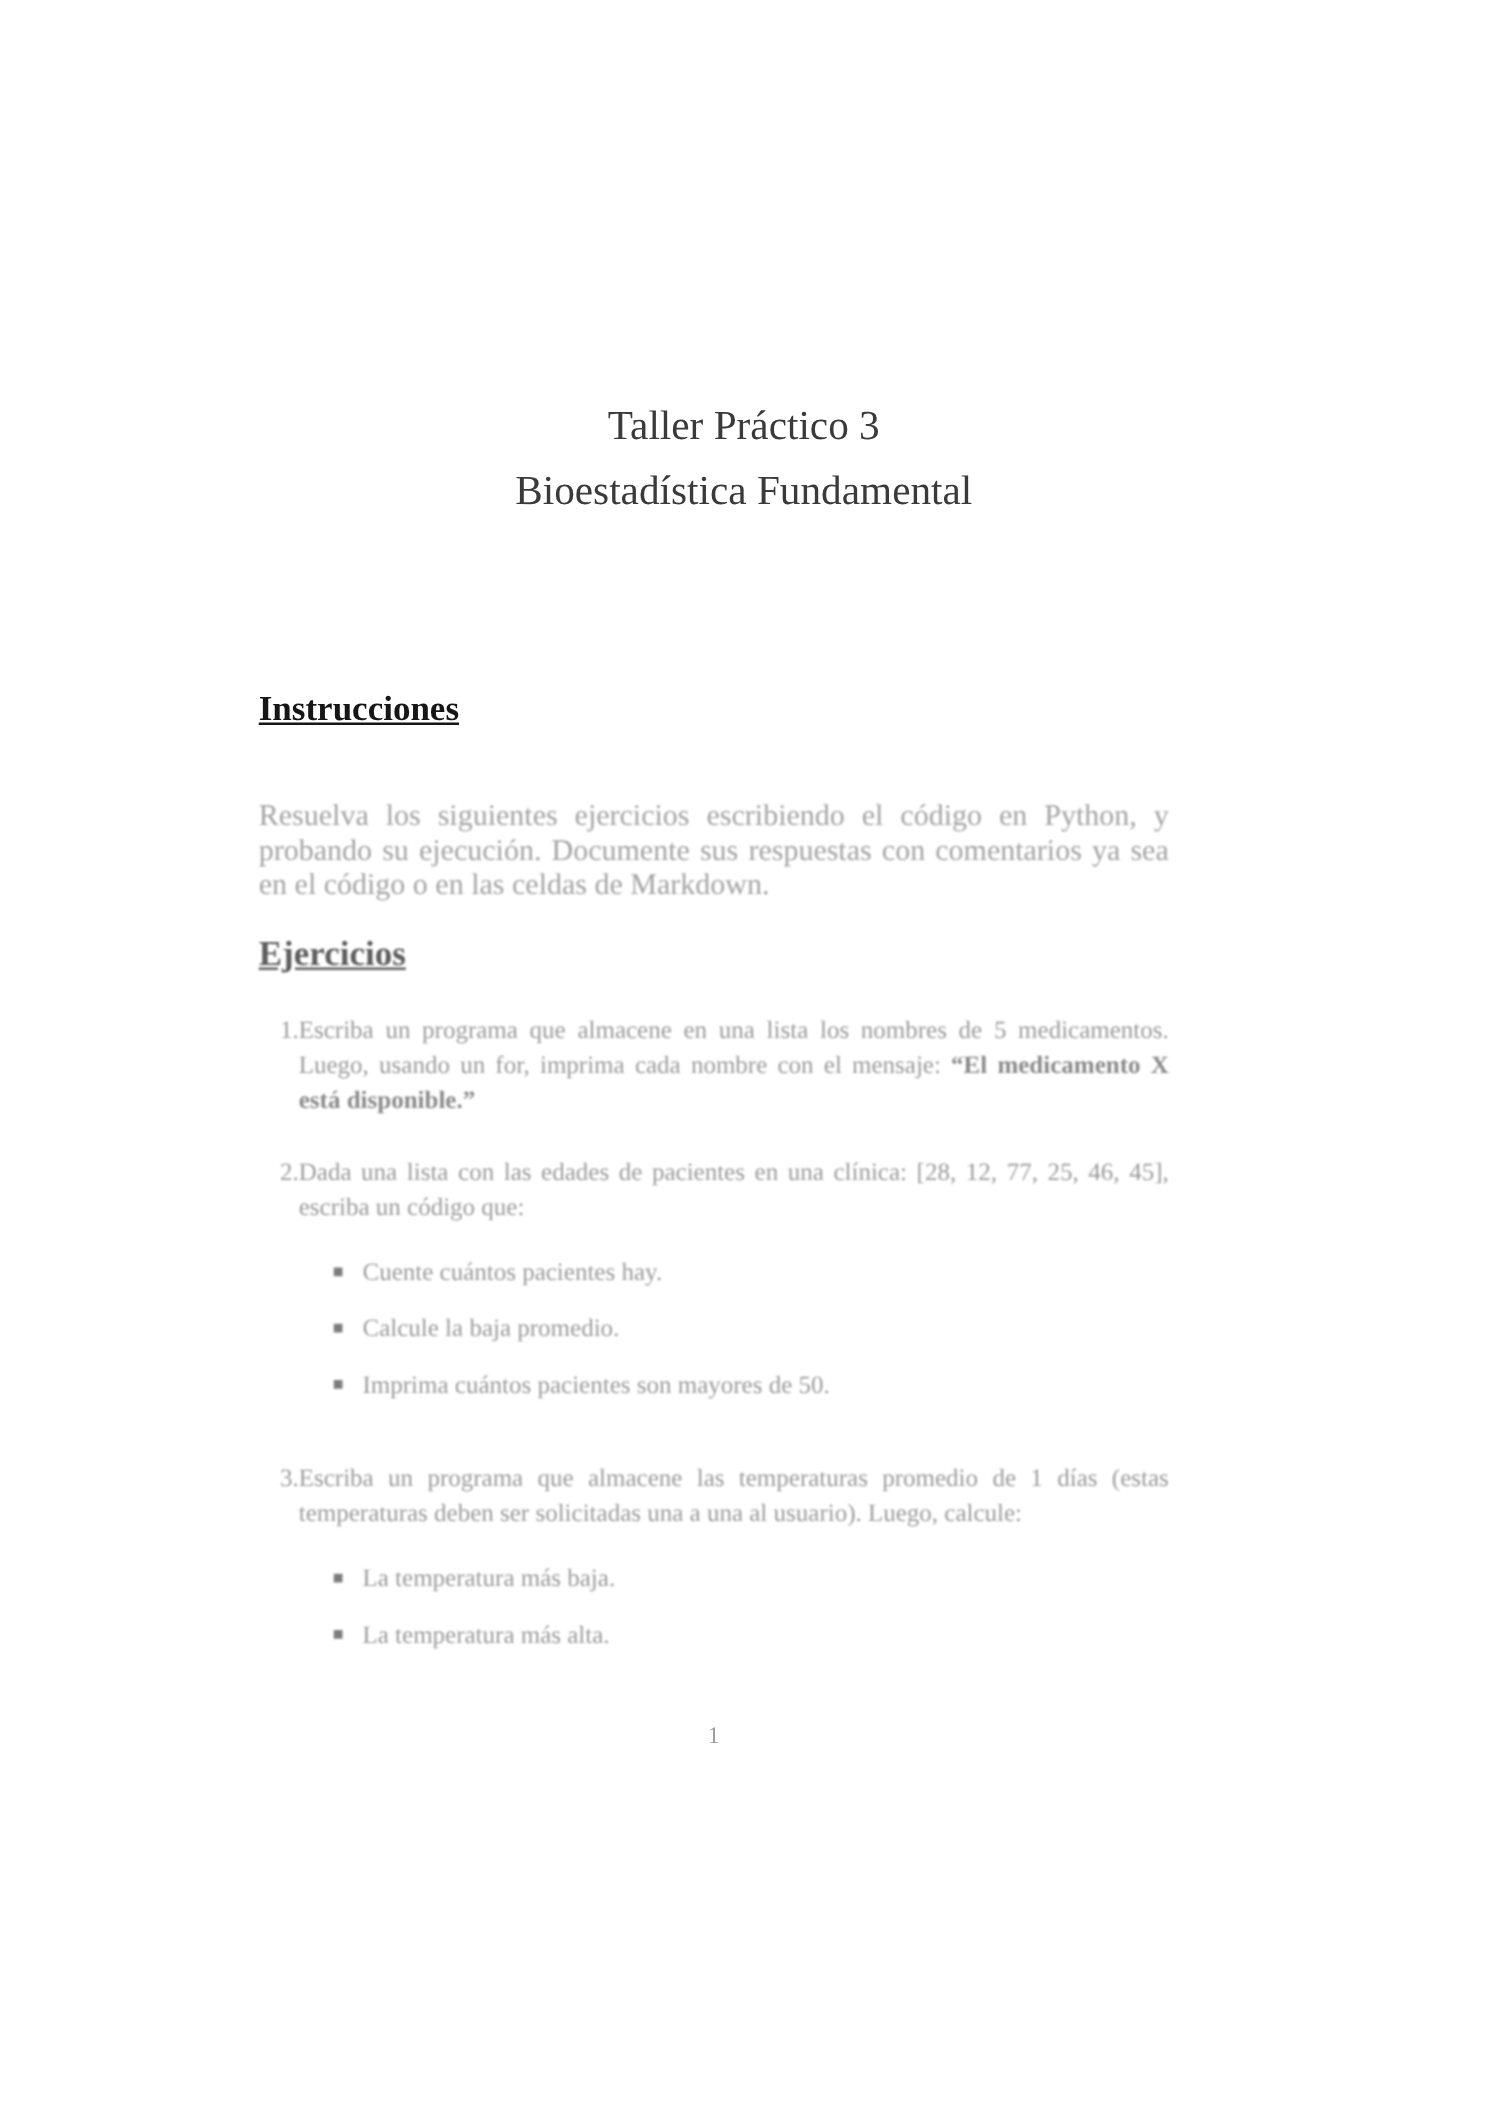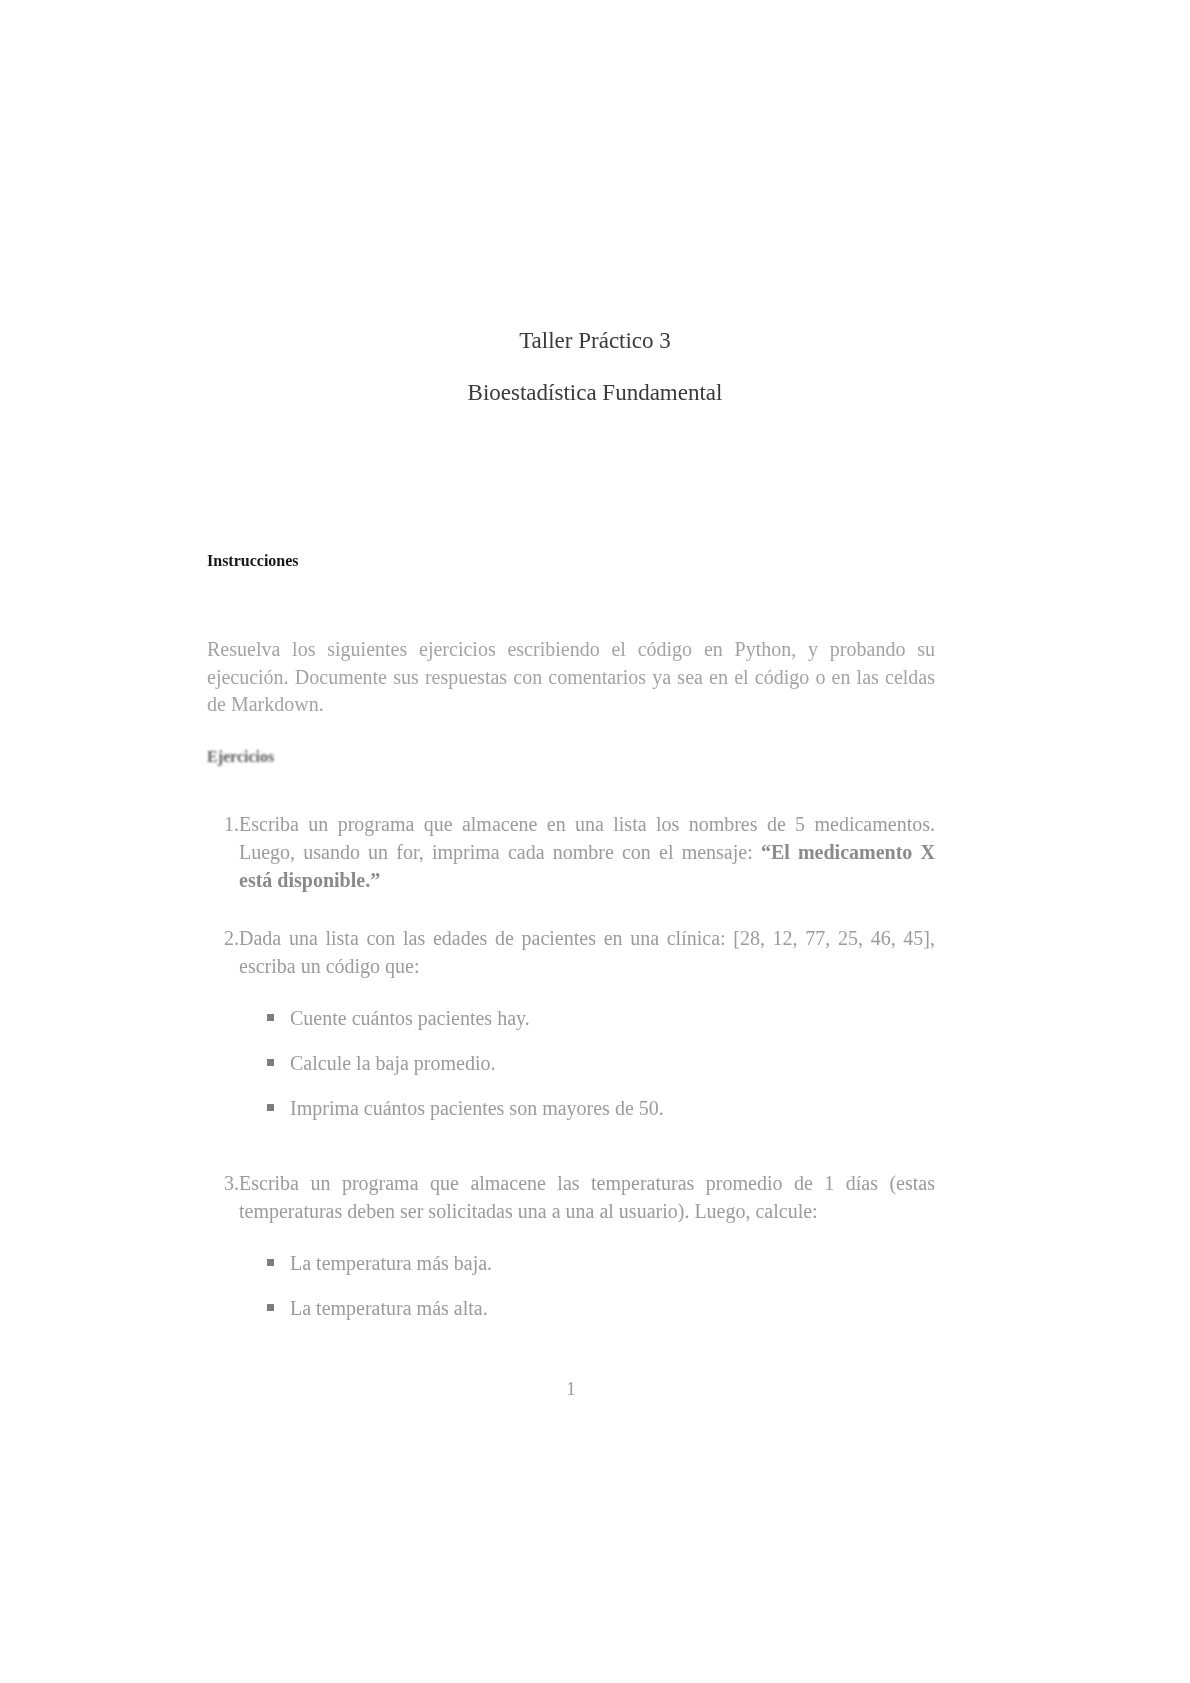--- a/index.html
+++ b/index.html
@@ -14,45 +14,46 @@
     background: #ffffff;
     font-family: "Liberation Serif", "DejaVu Serif", serif;
     overflow: hidden;
   }
   .doc-title {
     position: absolute;
     top: 315px;
     left: 0;
     width: 1190px;
     text-align: center;
-    font-size: 23px;
+    font-size: 33px;
     line-height: 52px;
     color: #3a3a3a;
     filter: blur(0.3px);
   }
   .content {
     position: absolute;
     left: 207px;
     width: 728px;
   }
   .sec-heading {
     font-weight: bold;
-    font-size: 16px;
+    font-size: 28px;
     color: #161616;
     margin: 0;
+    text-decoration: underline;
   }
   .heading-instrucciones { top: 552px; }
   .heading-ejercicios {
     top: 748px;
     color: #5d5d5d;
     filter: blur(1px);
   }
   .intro-paragraph {
     top: 616px;
-    font-size: 20px;
+    font-size: 24px;
     line-height: 27.5px;
     text-align: justify;
     color: #a3a3a3;
     filter: blur(0.7px);
   }
   .exercise-list {
     top: 810px;
     font-size: 20px;
     line-height: 28px;
     color: #9b9b9b;

